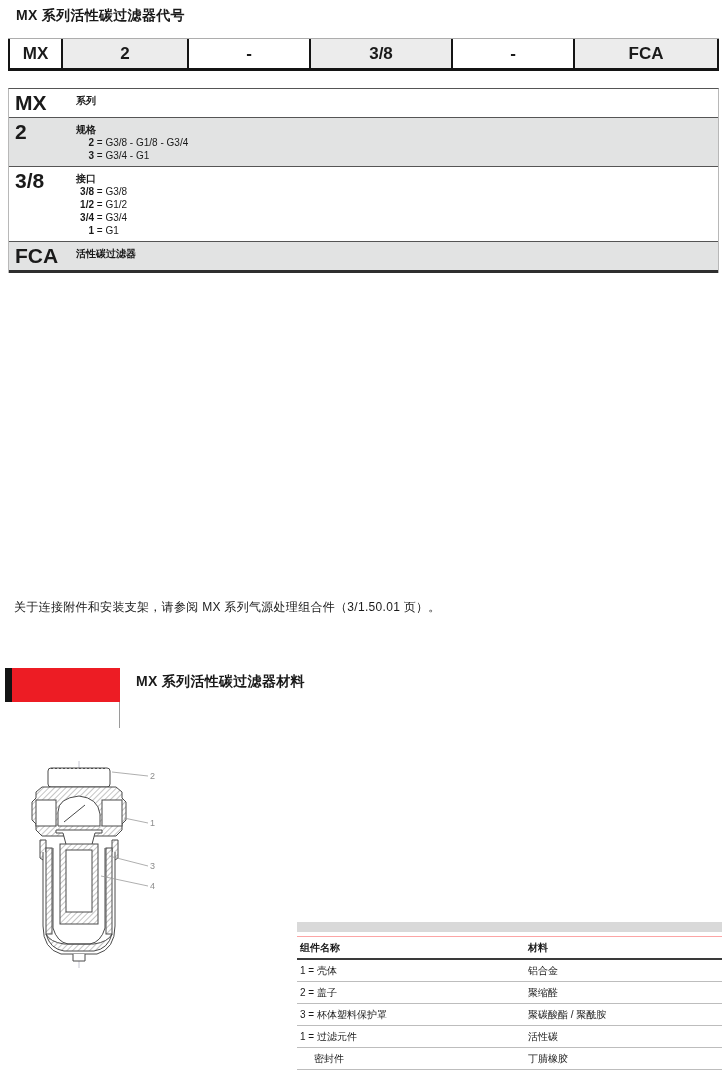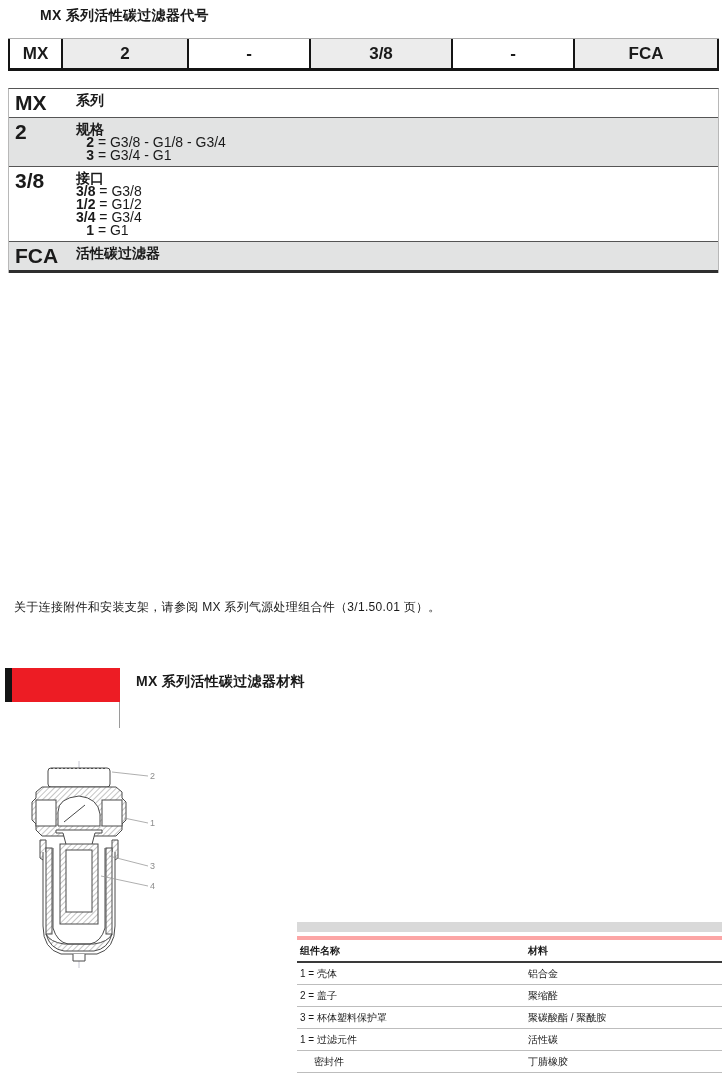--- a/index.html
+++ b/index.html
@@ -4,21 +4,21 @@
 <style>
   html,body { margin:0; padding:0; }
   body {
     width:722px; height:1073px; background:#fff; position:relative;
     font-family:"Liberation Sans","DejaVu Sans",sans-serif; color:#1a1a1a;
     overflow:hidden;
   }
   .page { position:absolute; inset:0; background:#fff; }
 
   
-  .sec-header { position:absolute; top:4px; left:3px; right:0; height:22px; display:flex; align-items:center;gap:24px; }
+  .sec-header { position:absolute; top:4px; left:3px; right:0; height:22px; display:flex; align-items:center; }
   .accent-bar { width:7px; background:#141414; }
   .sec-title { margin:0 0 0 6px; font-size:14px; font-weight:bold; line-height:22px; letter-spacing:0.3px; white-space:nowrap; }
   .gray-band { flex:1; background:#e4e6e6; margin-left:10px; border-right:3px solid #c4c8c8; }
 
   
   .code-row {
     position:absolute; top:38px; left:8px; width:711px; height:29px;
     display:flex; border-top:1px solid #adadad; border-bottom:3px solid #141414; box-sizing:content-box;
   }
   .code-cell {
@@ -36,42 +36,42 @@
   
   .legend {
     position:absolute; top:88px; left:8px; width:711px;
     border-left:1px solid #b8b8b8; border-right:1px solid #b8b8b8;
     border-top:1px solid #555; box-sizing:border-box;
   }
   .legend-row { display:flex; border-bottom:1px solid #555; padding:3px 0 4px; background:#fff; }
   .legend-row:last-child { border-bottom:3px solid #2e2e2e; }
   .legend-row.shaded { background:#e2e3e3; }
   .legend-code { width:67px; padding-left:6px; box-sizing:border-box; font-size:21px; font-weight:bold; line-height:21px; }
-  .legend-body { font-size:14px; line-height:13px; padding-top:2px; }
+  .legend-body { font-size:10px; line-height:13px; padding-top:2px; }
   .legend-label { font-weight:bold; }
   .opt-key { font-weight:bold; display:inline-block; min-width:18px; text-align:right; }
 
   
   .note { position:absolute; top:599px; left:14px; margin:0; font-size:12px; letter-spacing:0.3px; }
 
   
   .red-banner {
     position:absolute; top:668px; left:5px; width:115px; height:34px;
     background:#ed1c24; border-left:7px solid #141414; box-sizing:border-box;
   }
   .banner-tick { position:absolute; left:119px; top:702px; width:1px; height:26px; background:#9a9a9a; }
   .sec2-title { position:absolute; top:673px; left:136px; margin:0; font-size:14px; font-weight:bold; letter-spacing:0.3px; }
 
   
   .drawing { position:absolute; left:12px; top:756px; }
 
   
   .materials { position:absolute; left:297px; top:922px; width:425px; font-size:10px; }
   .mat-topbar { height:10px; background:#d9d9d9; margin-bottom:4px; }
-  .mat-header { display:flex; font-weight:bold; border-top:4px solid #fca5a5; border-bottom:2px solid #3a3a3a; padding:4px 0 3px; }
+  .mat-header { display:flex; font-weight:bold; border-top:1px solid #fca5a5; border-bottom:2px solid #3a3a3a; padding:4px 0 3px; }
   .mat-col1 { width:231px; padding-left:3px; box-sizing:border-box; }
   .mat-col2 { flex:1; }
   .mat-row { display:flex; padding:4px 0 3px; border-bottom:1px solid #bdbdbd;justify-content:flex-end; }
   .mat-row .mat-col1.indent { padding-left:17px; }
 </style>
 </head>
 <body>
 
 <div class="page">
 

